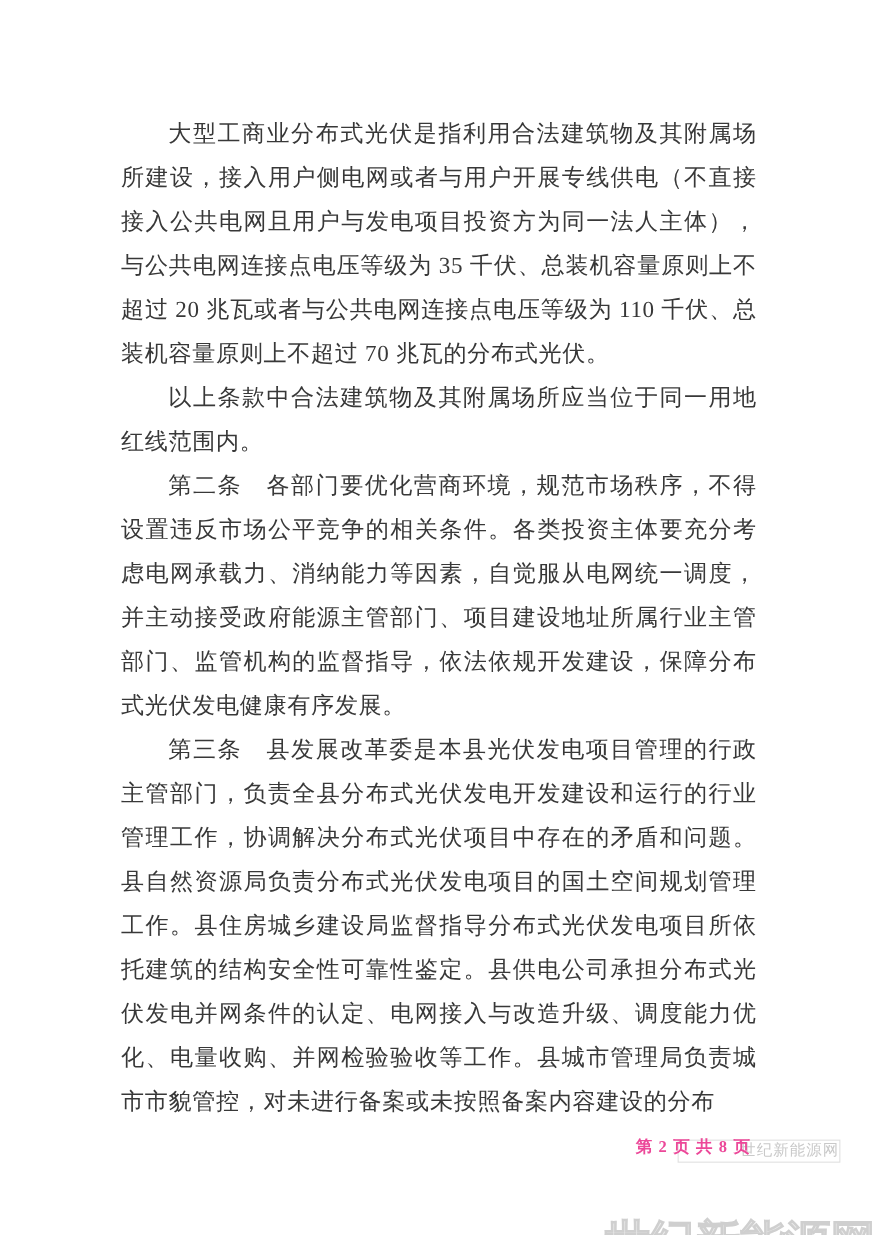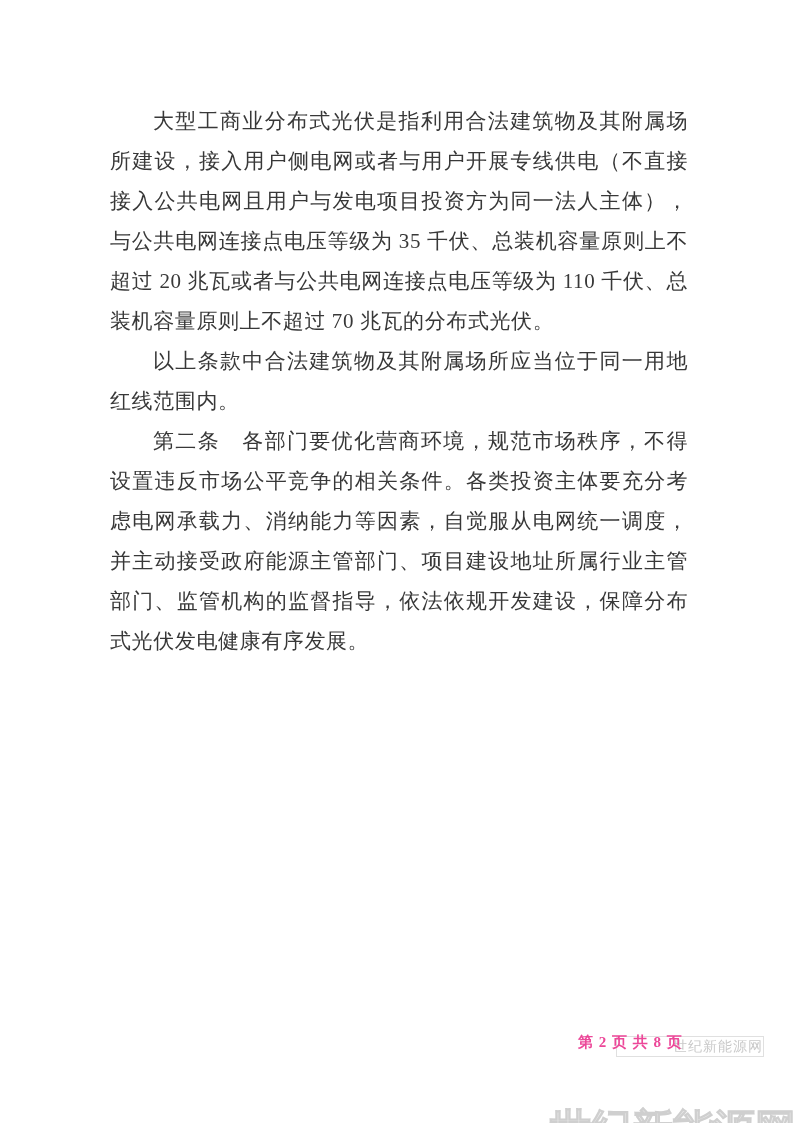--- a/index.html
+++ b/index.html
@@ -95,20 +95,21 @@
 </style>
 </head>
 <body>
 
 <div class="page">
 
   <div class="content">
     <p>大型工商业分布式光伏是指利用合法建筑物及其附属场所建设，接入用户侧电网或者与用户开展专线供电（不直接接入公共电网且用户与发电项目投资方为同一法人主体），与公共电网连接点电压等级为 35 千伏、总装机容量原则上不超过 20 兆瓦或者与公共电网连接点电压等级为 110 千伏、总装机容量原则上不超过 70 兆瓦的分布式光伏。</p>
     <p>以上条款中合法建筑物及其附属场所应当位于同一用地红线范围内。</p>
     <p>第二条　各部门要优化营商环境，规范市场秩序，不得设置违反市场公平竞争的相关条件。各类投资主体要充分考虑电网承载力、消纳能力等因素，自觉服从电网统一调度，并主动接受政府能源主管部门、项目建设地址所属行业主管部门、监管机构的监督指导，依法依规开发建设，保障分布式光伏发电健康有序发展。</p>
+    <p>第三条　县发展改革委是本县光伏发电项目管理的行政主管部门，负责全县分布式光伏发电开发建设和运行的行业管理工作，协调解决分布式光伏项目中存在的矛盾和问题。县自然资源局负责分布式光伏发电项目的国土空间规划管理工作。县住房城乡建设局监督指导分布式光伏发电项目所依托建筑的结构安全性可靠性鉴定。县供电公司承担分布式光伏发电并网条件的认定、电网接入与改造升级、调度能力优化、电量收购、并网检验验收等工作。县城市管理局负责城市市貌管控，对未进行备案或未按照备案内容建设的分布</p>
   </div>
 
   <div class="footer">
     <div class="footer-ghost-box">
       <span class="footer-ghost-text">世纪新能源网</span>
     </div>
     <span class="footer-label">第 2 页 共 8 页</span>
   </div>
 
   <div class="watermark">

